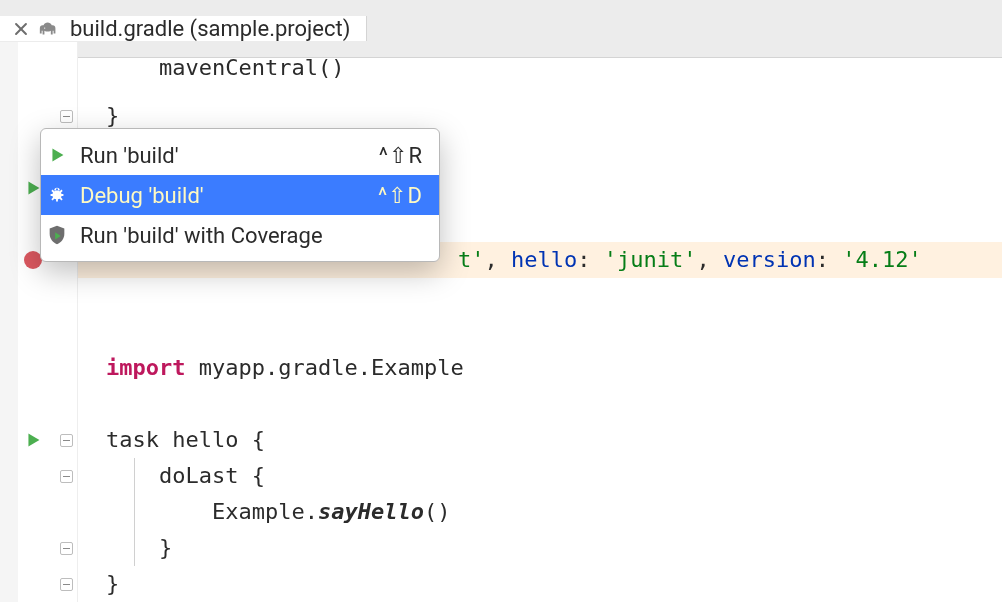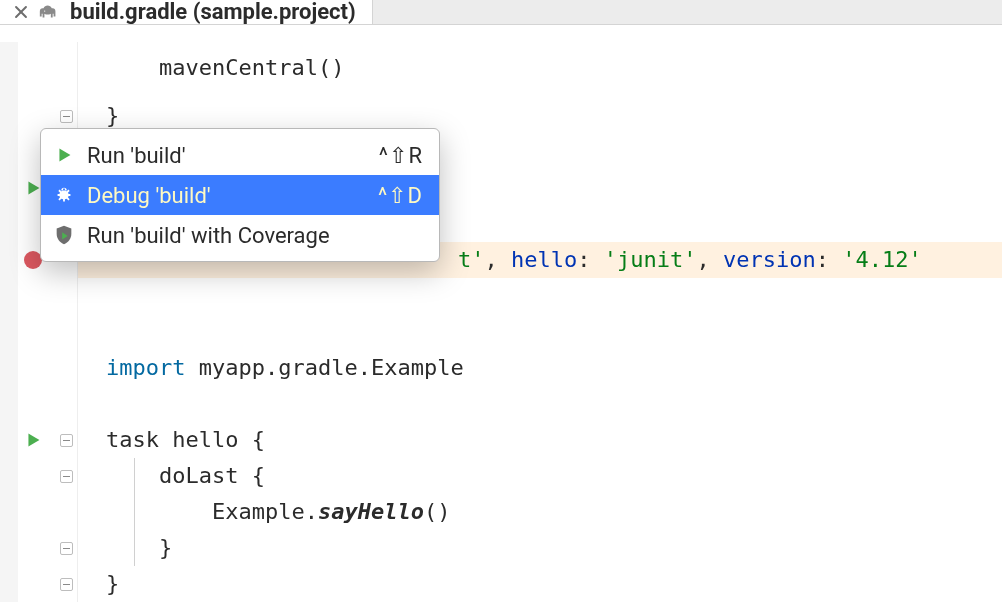--- a/index.html
+++ b/index.html
@@ -1,50 +1,50 @@
 <!DOCTYPE html>
 <html><head>
 <meta charset="utf-8">
 <style>
   * { box-sizing: border-box; margin: 0; padding: 0; }
   html, body { width: 1002px; height: 602px; overflow: hidden; font-family: -apple-system, "Segoe UI", Roboto, sans-serif; background: #ffffff; }
   .root { width: 1002px; height: 602px; position: relative; background: #ffffff; }
 
   
-  .tab-bar { height: 25px; display: flex; align-items: flex-end; background: #ececec; border-bottom: 1px solid #d4d4d4; font-weight: bold; }
+  .tab-bar { height: 58px; display: flex; align-items: center; background: #ececec; border-bottom: 1px solid #d4d4d4; }
   .tab { display: flex; align-items: center; gap: 10px; padding: 0 16px 0 14px; background: #ffffff; border-right: 1px solid #d4d4d4; }
   .tab-close { width: 14px; height: 14px; position: relative; }
   .tab-close::before, .tab-close::after { content:""; position:absolute; left:6px; top:-1px; width:2px; height:16px; background:#6e6e6e; border-radius:1px; }
   .tab-close::before { transform: rotate(45deg); }
   .tab-close::after  { transform: rotate(-45deg); }
   .tab-title { font-size: 22px; color: #2b2b2b; }
 
   
   .editor { position: absolute; top: 42px; left: 0; right: 0; bottom: 0; display: flex; }
   .gutter { width: 78px; background: #ffffff; border-right: 1px solid #eeeeee; position: relative; }
   .gutter-left-strip { position:absolute; left:0; top:0; width:18px; height:100%; background:#f5f5f5; }
   .code-area { flex: 1; position: relative; font-family: "Menlo","Consolas",monospace; font-size: 22px; line-height: 36px; color: #2b2b2b; }
   .code-line { position: absolute; left: 28px; height: 36px; display: flex; align-items: center; white-space: pre; }
-  .kw { color: #0369a1; font-weight: 400; }
+  .kw { color: #be185d; font-weight: 700; }
   .str { color: #067d17; }
   .key { color: #0033b3; }
   .ital { font-style: italic; font-weight: bold; }
   .hl-line { position:absolute; left:0; right:0; height:36px; background:#fff1e0; }
   .caret-guide { position:absolute; width:1px; background:#d0d0d0; }
 
   
   .gutter-icon { position:absolute; left:20px; width:26px; height:36px; display:flex; align-items:center; justify-content:center; }
   .fold-handle { position:absolute; left:58px; width:16px; height:36px; display:flex; align-items:center; justify-content:center; }
   .fold-box { width:13px; height:13px; border:1px solid #bdbdbd; background:#ffffff; position:relative; border-radius:2px; }
   .fold-box::after { content:""; position:absolute; left:2px; right:2px; top:5px; height:1px; background:#8a8a8a; }
   .bp-dot { width:18px; height:18px; border-radius:50%; background:#db5860; position:absolute; left:4px; }
 
   
   .ctx-menu { position:absolute; top:128px; left:40px; width:400px; background:#ffffff; border:1px solid #b8b8b8; border-radius:6px; box-shadow:0 10px 30px rgba(0,0,0,.25); padding:6px 0; z-index:10; }
-  .ctx-item { display:flex; align-items:center; height:40px; padding:0 16px 0 12px; font-size:22px; color:#2b2b2b; gap:12px; }
+  .ctx-item { display:flex; align-items:center; height:40px; padding:0 16px 0 5px; font-size:22px; color:#2b2b2b; gap:12px; }
   .ctx-item.sel { background:#3b7cff; color:#fef9c3; }
   .ctx-label { flex:1; }
   .ctx-short { font-size:22px; letter-spacing:1px; }
 
   
   .ic { width:22px; height:22px; display:block; }
 </style>
 </head>
 <body>
 <div class="root">

